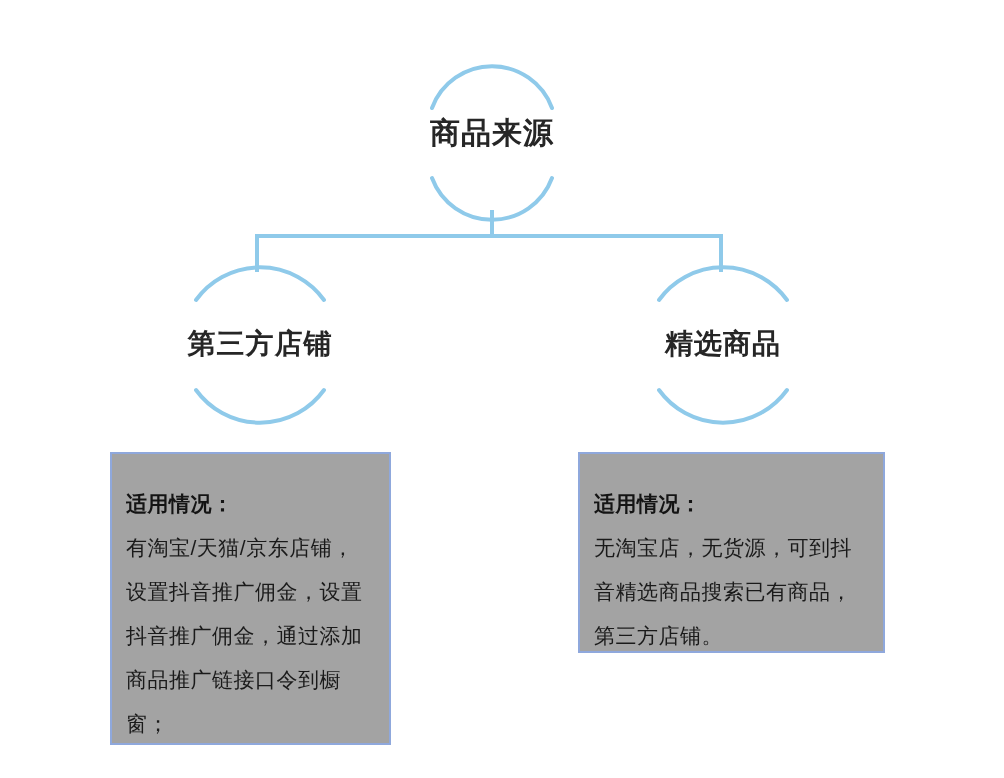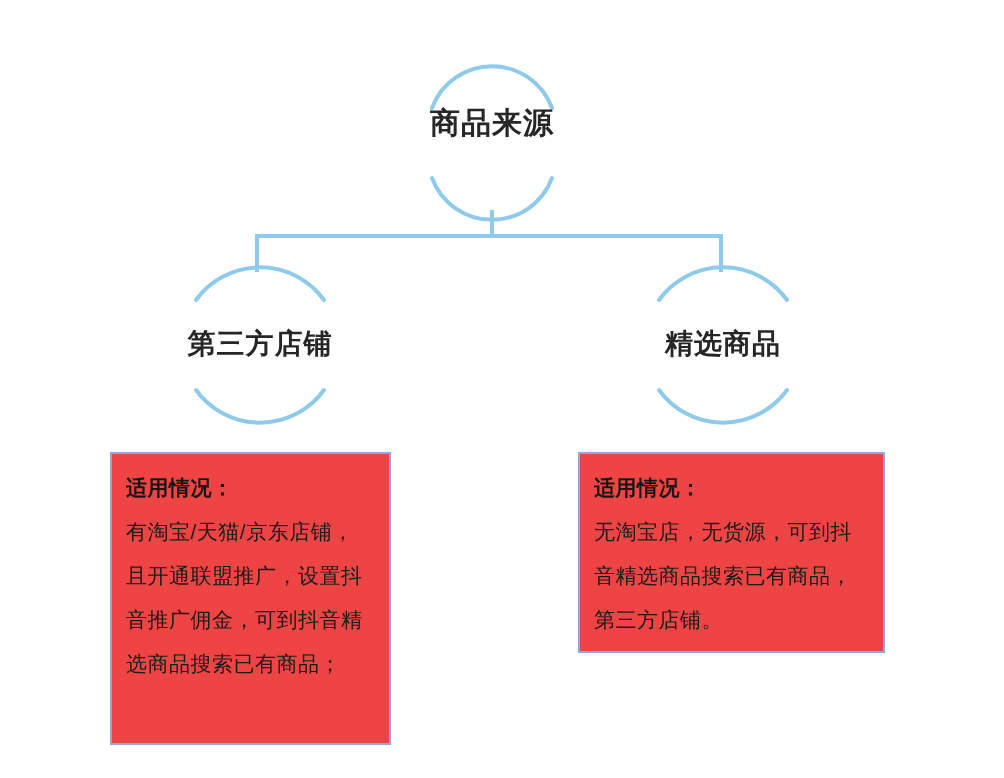--- a/index.html
+++ b/index.html
@@ -32,21 +32,21 @@
   .node-label {
     position: absolute;
     text-align: center;
     font-weight: bold;
     color: #262626;
     white-space: nowrap;
     letter-spacing: 1px;
   }
   .node-root {
     left: 342px;
-    top: 103px;
+    top: 113px;
     width: 300px;
     font-size: 30px;
     line-height: 40px;
   }
   .node-left {
     left: 110px;
     top: 325px;
     width: 300px;
     font-size: 28px;
     line-height: 38px;
@@ -57,22 +57,22 @@
     width: 300px;
     font-size: 28px;
     line-height: 38px;
   }
 
   
   .detail-box {
     position: absolute;
     box-sizing: border-box;
     border: 2px solid #8fa8dc;
-    background: #ef4444;
-    padding: 12px 14px 10px 14px;
+    background: #a3a3a3;
+    padding: 28px 14px 10px 14px;
   }
   .box-left {
     left: 110px;
     top: 452px;
     width: 281px;
     height: 293px;
   }
   .box-right {
     left: 578px;
     top: 452px;
@@ -120,21 +120,21 @@
   </svg>
 
   <div class="node-label node-root">商品来源</div>
 
   <div class="node-label node-left">第三方店铺</div>
 
   <div class="node-label node-right">精选商品</div>
 
   <div class="detail-box box-left">
     <div class="box-heading">适用情况：</div>
-    <div class="box-body">有淘宝/天猫/京东店铺，且开通联盟推广，设置抖音推广佣金，可到抖音精选商品搜索已有商品；</div>
+    <div class="box-body">有淘宝/天猫/京东店铺，设置抖音推广佣金，设置抖音推广佣金，通过添加商品推广链接口令到橱窗；</div>
   </div>
 
   <div class="detail-box box-right">
     <div class="box-heading">适用情况：</div>
     <div class="box-body">无淘宝店，无货源，可到抖音精选商品搜索已有商品，第三方店铺。</div>
   </div>
 
 </div>
 
 </body></html>

